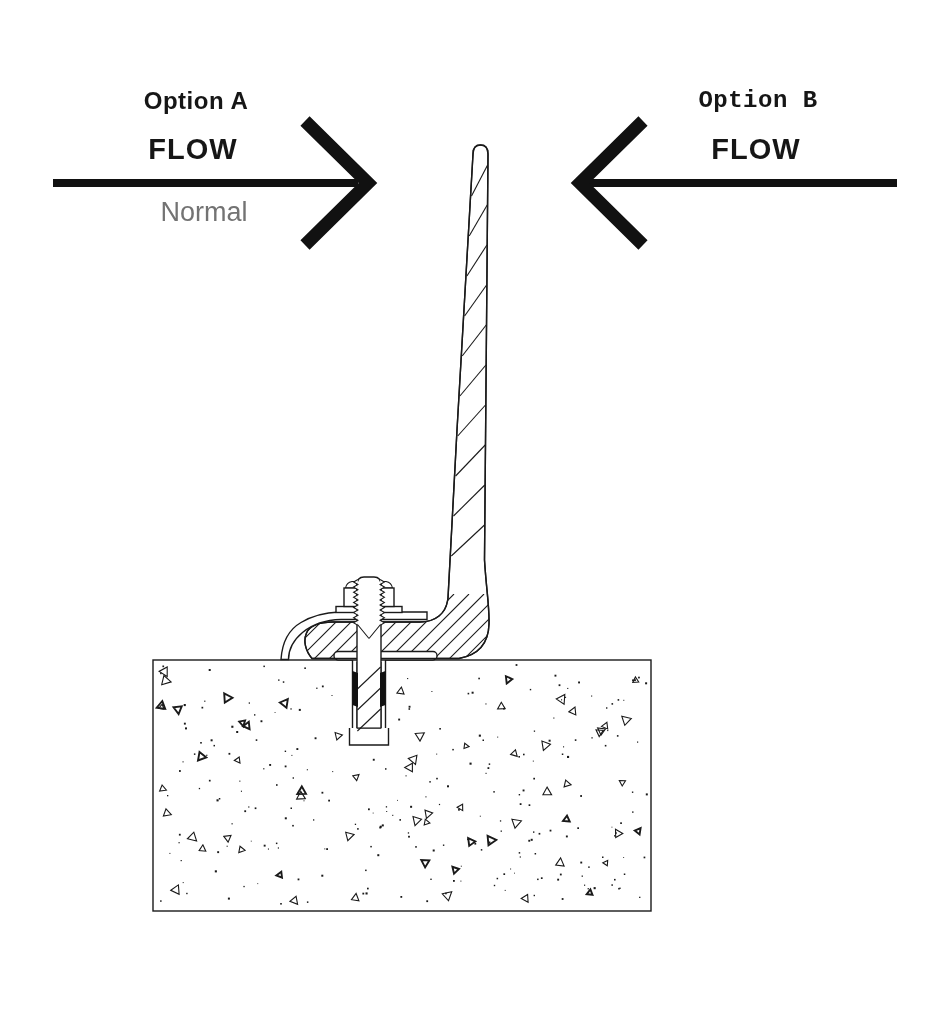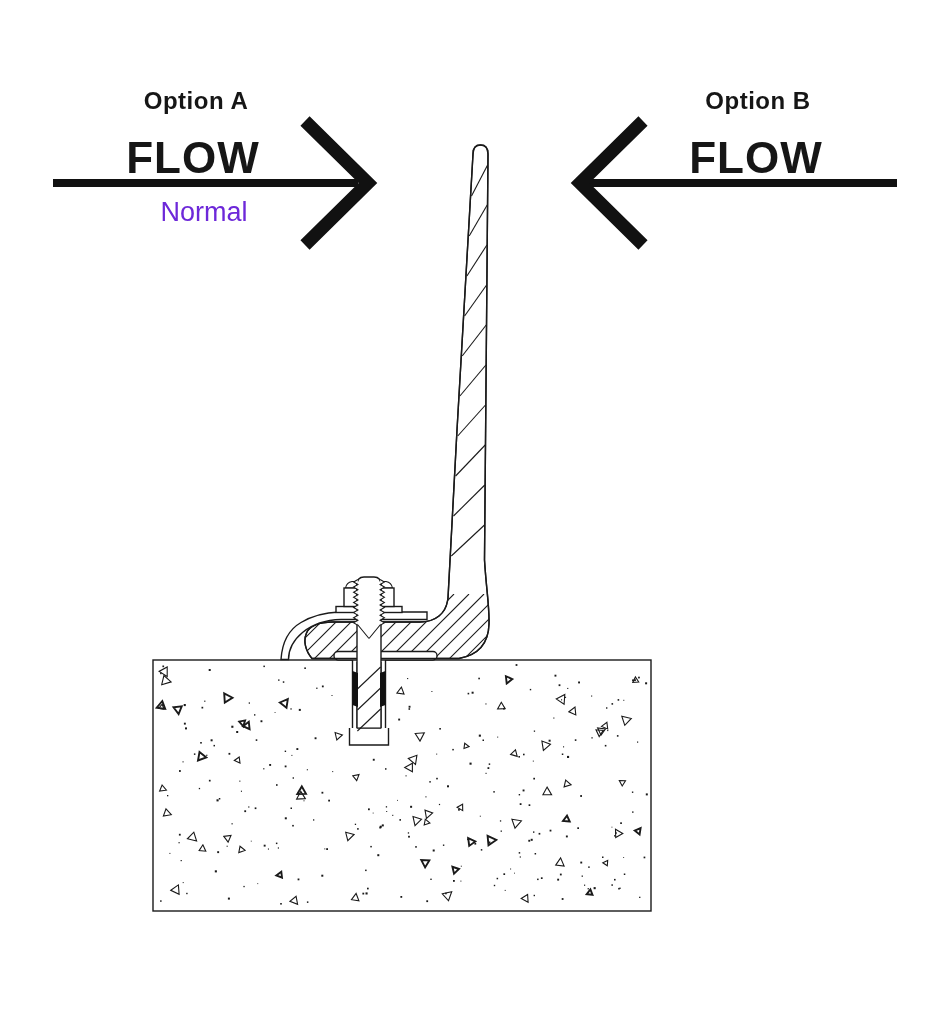--- a/index.html
+++ b/index.html
@@ -1,22 +1,22 @@
 <!DOCTYPE html>
 <html><head>
 <meta charset="utf-8">
 <style>
   html,body{margin:0;padding:0;background:#ffffff;}
   body{width:947px;height:1024px;position:relative;overflow:hidden;
        font-family:"Liberation Sans", sans-serif;color:#161616;}
   .stage{position:absolute;inset:0;}
   .txt{position:absolute;transform:translateX(-50%);text-align:right;white-space:nowrap;}
   .opt-title{font-size:24px;font-weight:bold;letter-spacing:.5px;}
-  .flow-label{font-size:44px;font-weight:bold;letter-spacing:1px;}
-  .desc{font-size:27px;line-height:33px;color:#6d28d9;font-weight:400;}
+  .flow-label{font-size:29px;font-weight:bold;letter-spacing:1px;}
+  .desc{font-size:27px;line-height:33px;color:#737373;font-weight:400;}
   svg .ln{stroke:#1a1a1a;fill:none;stroke-width:1.4;}
   svg .thin{stroke:#1a1a1a;fill:none;stroke-width:1.1;}
   svg .wh{fill:#ffffff;stroke:#1a1a1a;stroke-width:1.4;}
   svg .whthin{fill:#ffffff;stroke:#1a1a1a;stroke-width:1.1;}
   svg .blk{fill:#111111;stroke:none;}
 </style>
 </head>
 <body>
 
 <div class="stage">
@@ -434,15 +434,15 @@
   </g>
 </svg>
 
 
 <div class="txt opt-title" style="left:196px;top:87px;">Option A</div>
 <div class="txt flow-label" style="left:193px;top:133px;">FLOW</div>
 <div class="txt desc" style="left:204px;top:196px;">
   <span style="display:block">Normal</span>
 </div>
 
-<div class="txt opt-title" style="left:758px;top:87px;">Option B</div>
+<div class="txt opt-title" style="left:758px;top:87px;font-family:Liberation Mono, monospace;">Option B</div>
 <div class="txt flow-label" style="left:756px;top:133px;">FLOW</div>
 </div>
 
 </body></html>

